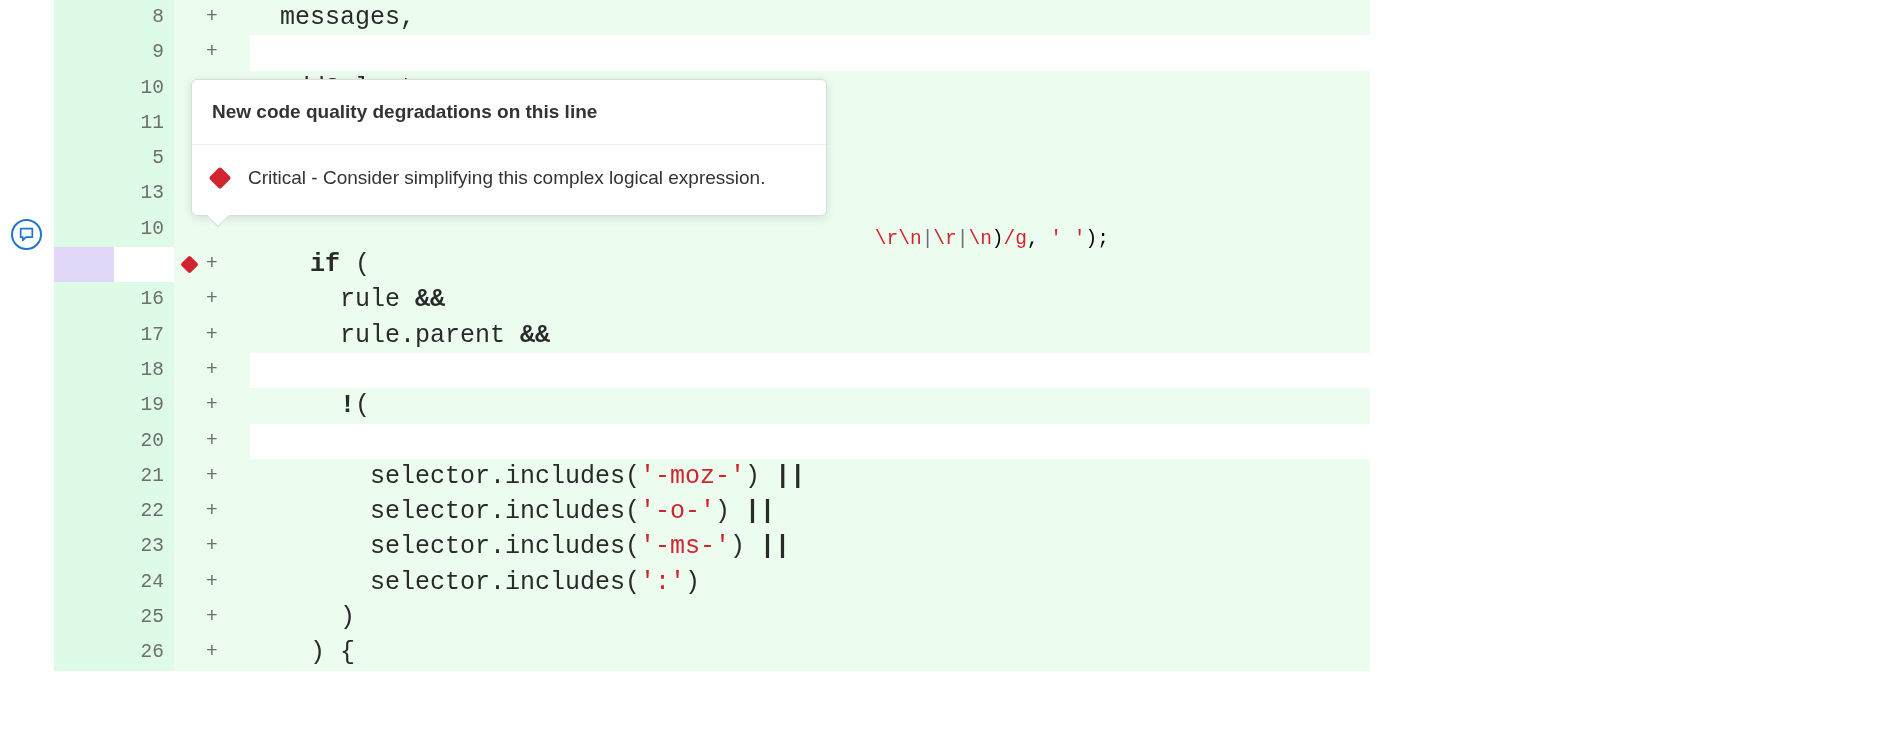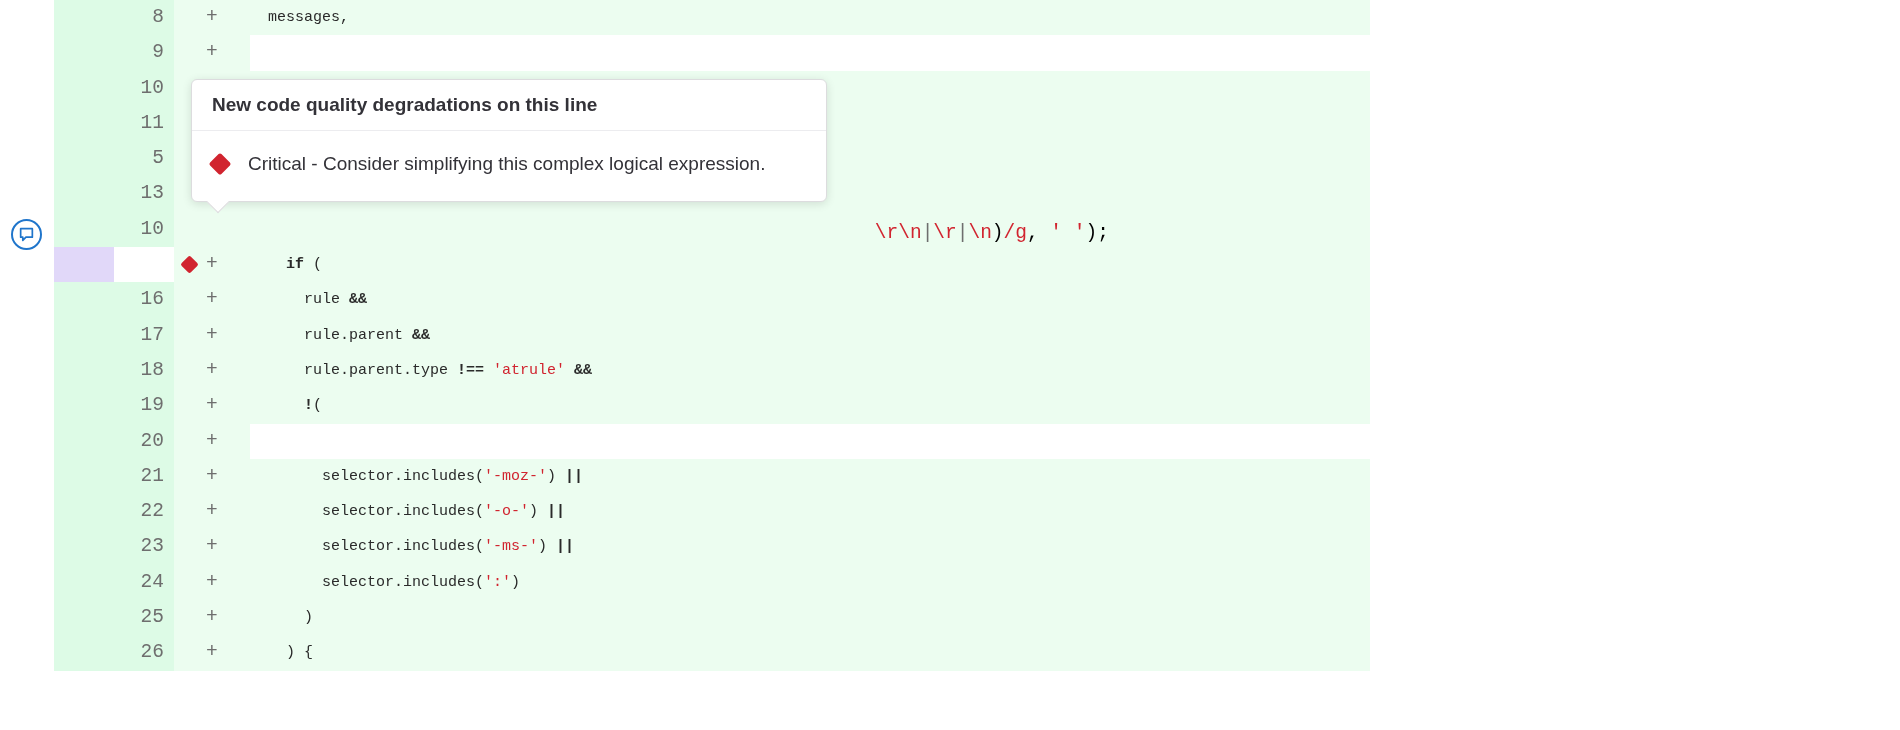--- a/index.html
+++ b/index.html
@@ -77,21 +77,21 @@
     flex: 1;
     color: #6e6e6e;
     font-family: "SFMono-Regular", Consolas, "Liberation Mono", Menlo, monospace;
     font-size: 19.5px;
     padding-left: 2px;
   }
   .code-col {
     flex: 1;
     background: #ecfdf0;
     font-family: "SFMono-Regular", Consolas, "Liberation Mono", Menlo, monospace;
-    font-size: 15px;
+    font-size: 25px;
     white-space: pre;
     color: #2a2a2a;
   }
   .row.highlight .gutter-old,
   .row.highlight .gutter-new {
     background: #e1d8f9;
   }
   .row.highlight .gutter-new {
     color: #333;
     font-weight: 600;
@@ -109,21 +109,21 @@
     left: 191px;
     top: 79px;
     width: 636px;
     background: #fff;
     border: 1px solid #dcdcde;
     border-radius: 6px;
     box-shadow: 0 2px 10px rgba(0,0,0,0.12);
     z-index: 10;
   }
   .tooltip-header {
-    padding: 14px 20px;
+    padding: 21px 20px;
     font-size: 19px;
     font-weight: 600;
     color: #333238;
     border-bottom: 1px solid #ececef;
   }
   .tooltip-body {
     padding: 22px 20px 26px 20px;
     display: flex;
     align-items: center;
     gap: 20px;
@@ -261,21 +261,20 @@
         </div>
         <div class="code-col">      rule.parent <span class="op">&amp;&amp;</span></div>
       </div>
       <div class="row">
         <div class="gutter-old"></div>
         <div class="gutter-new">18</div>
         <div class="sign-col">
           <div class="diamond-slot"></div>
           <div class="plus-slot">+</div>
         </div>
-        <div class="code-col">      rule.parent.type <span class="op">!==</span> <span class="str">'atrule'</span> <span class="op">&amp;&amp;</span></div>
       </div>
       <div class="row">
         <div class="gutter-old"></div>
         <div class="gutter-new">19</div>
         <div class="sign-col">
           <div class="diamond-slot"></div>
           <div class="plus-slot">+</div>
         </div>
         <div class="code-col">      <span class="op">!</span>(</div>
       </div>
@@ -336,21 +335,21 @@
         <div class="gutter-old"></div>
         <div class="gutter-new">26</div>
         <div class="sign-col">
           <div class="diamond-slot"></div>
           <div class="plus-slot">+</div>
         </div>
         <div class="code-col">    ) {</div>
       </div>
     </div>
 
-  <div style="position:absolute; left:828px; top:181px; height:35.3px; line-height:35.3px;
+  <div style="position:absolute; left:828px; top:187px; height:35.3px; line-height:35.3px;
               font-family:'SFMono-Regular',Consolas,'Liberation Mono',Menlo,monospace;
               font-size:19.5px; white-space:pre;">
     <span class="regex">\r\n</span><span class="punct-dim">|</span><span class="regex">\r</span><span class="punct-dim">|</span><span class="regex">\n</span><span>)</span><span class="regex">/g</span><span>, </span><span class="str">' '</span><span>);</span>
   </div>
 
   <div class="tooltip">
     <div class="tooltip-header">New code quality degradations on this line</div>
     <div class="tooltip-body">
       <div class="diamond"></div>
       <div class="tooltip-text">

